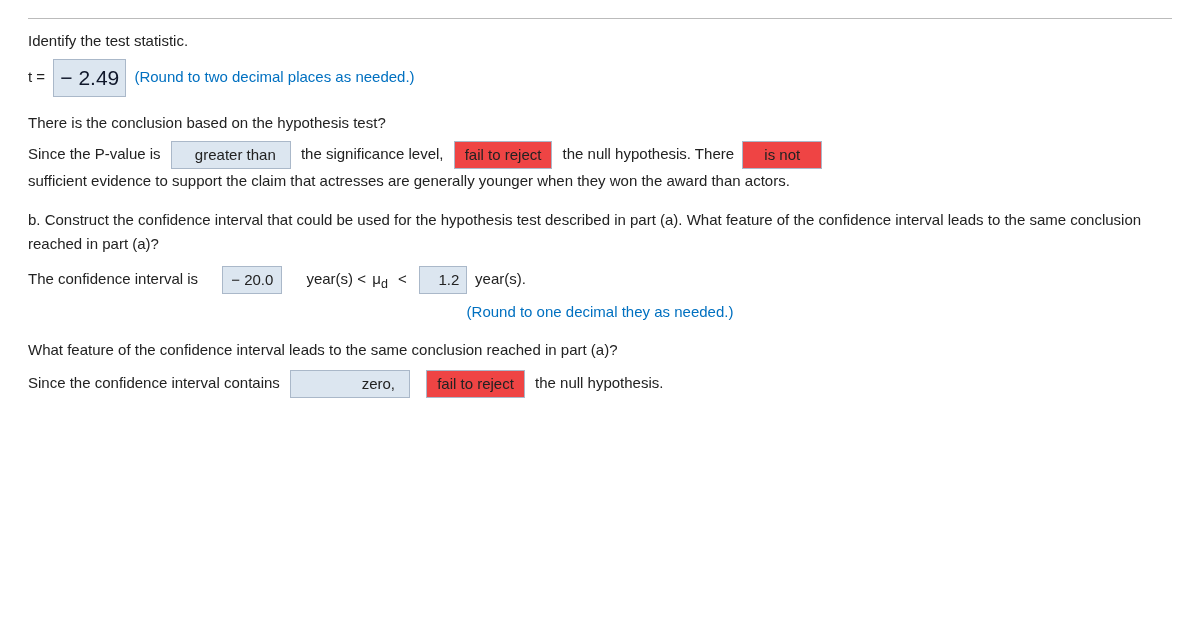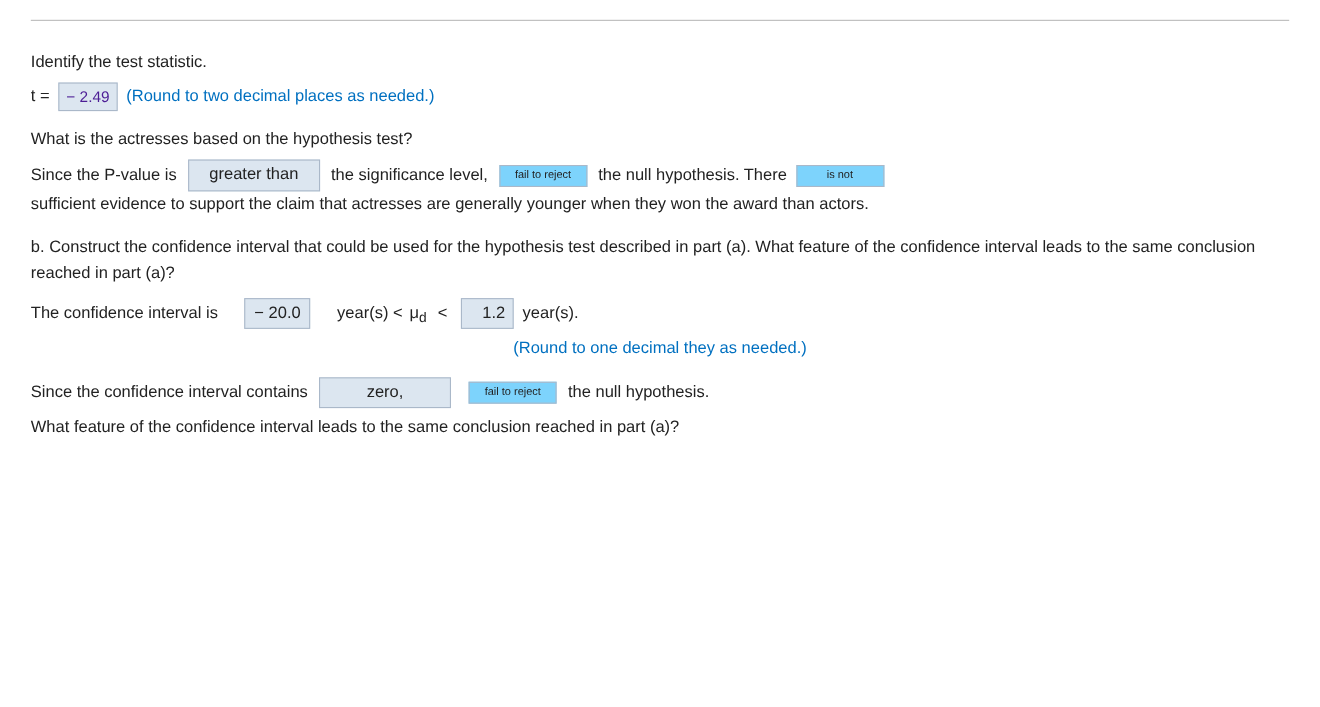--- a/index.html
+++ b/index.html
@@ -38,60 +38,60 @@
       color: #222;
       vertical-align: middle;
     }
 
     .inline-box-wide {
       display: inline-block;
       background: #dce6f0;
       border: 1px solid #aab8c9;
       padding: 1px 14px;
       min-width: 120px;
-      text-align: center;
+      text-align: right;
       font-size: 15px;
       color: #222;
       vertical-align: middle;
     }
 
     .inline-box-medium {
       display: inline-block;
-      background: #7dd3fc;
+      background: #ef4444;
       border: 1px solid #aab8c9;
       padding: 1px 10px;
       min-width: 80px;
       text-align: center;
-      font-size: 10px;
+      font-size: 15px;
       color: #222;
       vertical-align: middle;
     }
 
     .cyan-text {
       color: #0070c0;
       text-align: center;
     }
 
     .bold {
       font-weight: bold;
     }
 
     .top-border {
       border-top: 1px solid #bbb;
-      padding-top: 26px;
+      padding-top: 10px;
     }
 
     .paragraph-block {
       margin-bottom: 14px;
       line-height: 1.65;
     }
 
     .t-value {
-      color: #4c1d95;
-      font-size: 14px;
+      color: #0f172a;
+      font-size: 21px;
     }
 
     .highlight-value {
       color: #0070c0;
       font-size: 15px;
     }
   </style>
 </head>
 <body>
 
@@ -101,21 +101,21 @@
     <span>t =</span>
     <span class="inline-box t-value" style="margin: 0 4px;">− 2.49</span>
     <span class="cyan-text">(Round to two decimal places as needed.)</span>
   </div>
 </div>
 
 <div class="section">
 </div>
 
 <div class="section">
-  <div class="line">What is the actresses based on the hypothesis test?</div>
+  <div class="line">There is the conclusion based on the hypothesis test?</div>
   <div class="paragraph-block">
     <span>Since the P-value is</span>
     <span class="inline-box-wide" style="margin: 0 6px;">greater than</span>
     <span>the significance level,</span>
     <span class="inline-box-medium" style="margin: 0 6px;">fail to reject</span>
     <span>the null hypothesis. There</span>
     <span class="inline-box-medium" style="margin: 0 4px;">is not</span>
     <br>
     <span>sufficient evidence to support the claim that actresses are generally younger when they won the award than actors.</span>
   </div>
@@ -129,20 +129,20 @@
     <span>year(s) &lt;</span>
     <span style="margin: 4px 2px;">μ<sub>d</sub></span>
     <span style="margin: 0 4px;">&lt;</span>
     <span class="inline-box" style="margin: 0 4px; padding-left: 18px;">1.2</span>
     <span>year(s).</span>
   </div>
   <div class="line cyan-text">(Round to one decimal they as needed.)</div>
 </div>
 
 <div class="section">
+  <div class="line">What feature of the confidence interval leads to the same conclusion reached in part (a)?</div>
   <div class="line" style="margin-top: 8px;">
     <span>Since the confidence interval contains</span>
     <span class="inline-box-wide" style="margin: 0 6px;">zero,</span>
     <span class="inline-box-medium" style="margin: 0 6px;">fail to reject</span>
     <span>the null hypothesis.</span>
   </div>
-  <div class="line">What feature of the confidence interval leads to the same conclusion reached in part (a)?</div>
 </div>
 
 </body></html>

